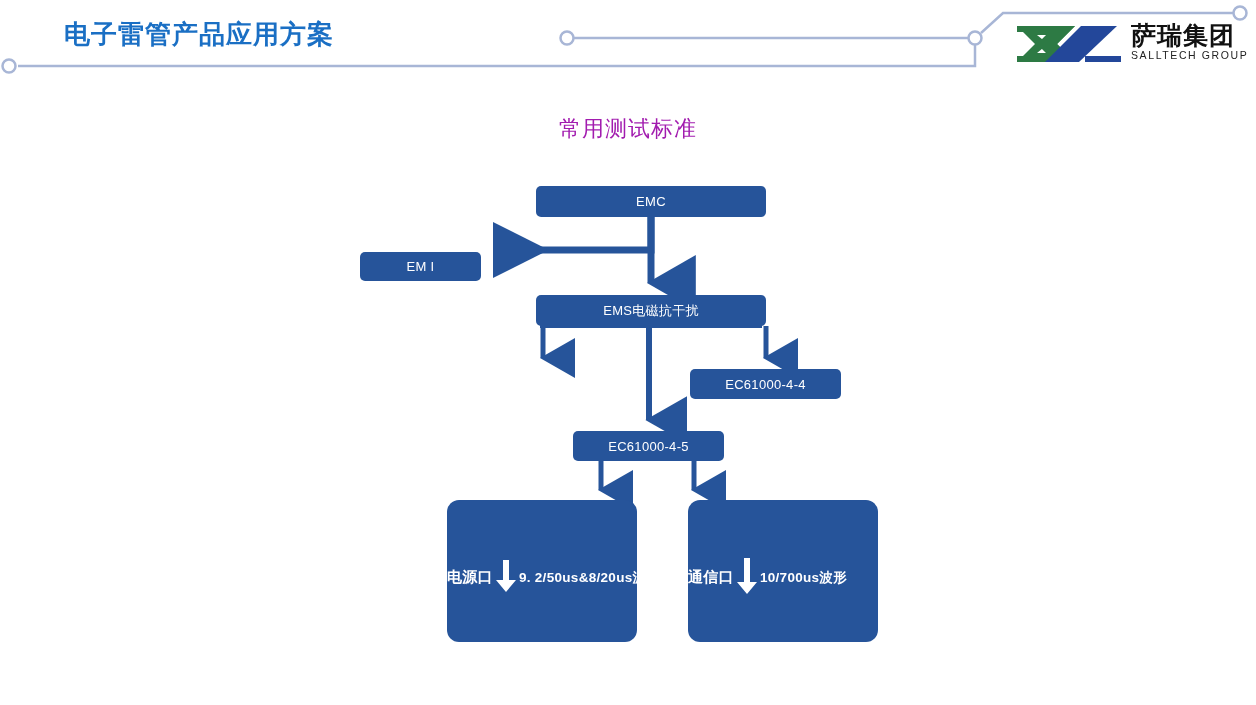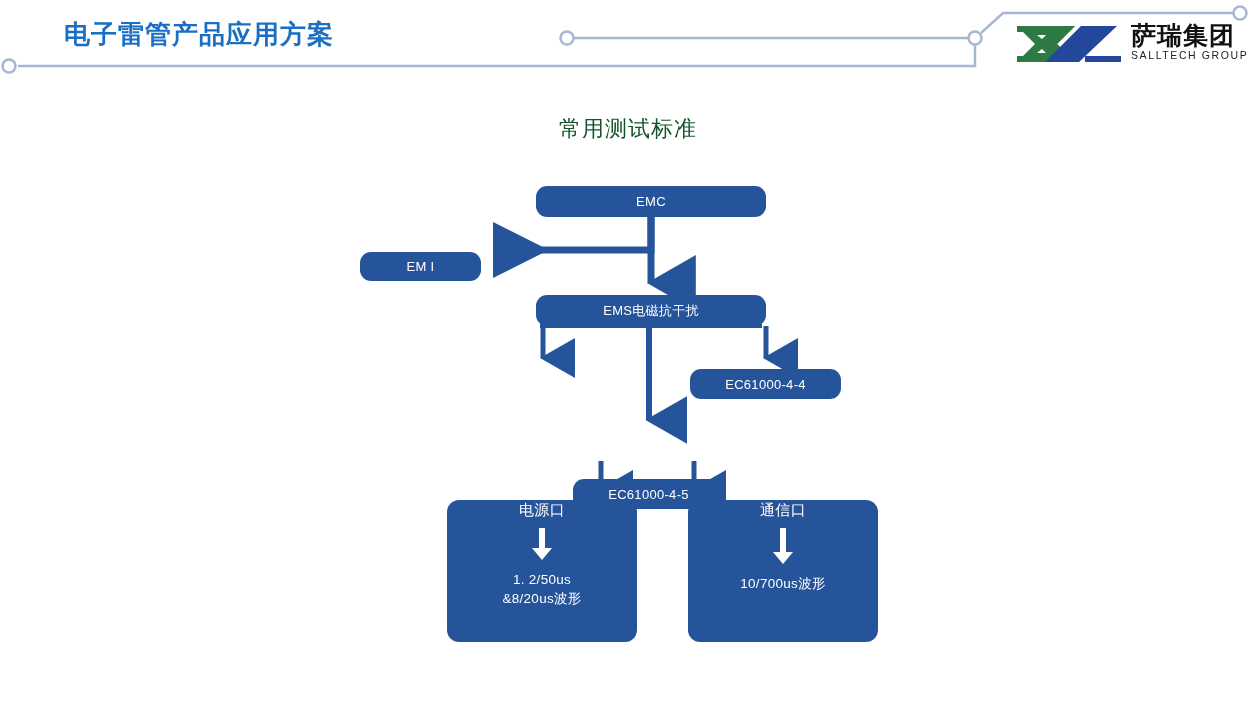--- a/index.html
+++ b/index.html
@@ -80,21 +80,21 @@
   }
 
   
   #slide-title {
     position: absolute;
     left: 0;
     top: 114px;
     width: 1256px;
     text-align: center;
     font-size: 22px;
-    color: #14532d;
+    color: #a21caf;
     letter-spacing: 1px;
   }
 
   #diagram {
     position: absolute;
     left: 0;
     top: 0;
     width: 1256px;
     height: 705px;
   }
@@ -103,34 +103,35 @@
     left: 0; top: 0;
     width: 1256px;
     height: 705px;
     pointer-events: none;
   }
 
   .node {
     position: absolute;
     background: #26549A;
     color: #ffffff;
-    border-radius: 11px;
+    border-radius: 5px;
     box-sizing: border-box;
     display: flex;
     align-items: center;
     justify-content: center;
     font-size: 13px;
     letter-spacing: 0.3px;
     white-space: nowrap;
   }
   .node.big {
     border-radius: 12px;
-    flex-direction: column;
+    flex-direction: row;
     justify-content: flex-start;
-    padding-top: 0;
+    padding-top: 12px;
+    font-weight: bold;
   }
   .node .cn-label {
     font-size: 15px;
     line-height: 20px;
   }
   .node .wave {
     font-size: 13.5px;
     line-height: 19px;
     text-align: center;
   }
@@ -138,21 +139,21 @@
     margin: 6px 0 8px 0;
     line-height: 0;
   }
 
   
   #node-emc      { left: 536px; top: 186px; width: 230px; height: 31px; }
   #node-emi      { left: 360px; top: 252px; width: 121px; height: 29px; }
   #node-ems      { left: 536px; top: 295px; width: 230px; height: 31px; }
   #node-ec442    { left: 464px; top: 369px; width: 151px; height: 30px; }
   #node-ec444    { left: 690px; top: 369px; width: 151px; height: 30px; }
-  #node-ec445    { left: 573px; top: 431px; width: 151px; height: 30px; margin-top: 48px; }
+  #node-ec445    { left: 573px; top: 431px; width: 151px; height: 30px; }
   #node-power    { left: 447px; top: 500px; width: 190px; height: 142px; }
   #node-comm     { left: 688px; top: 500px; width: 190px; height: 142px; }
 </style>
 </head>
 <body>
 
 <div id="header">
 
   <svg id="header-deco" viewBox="0 0 1256 86" width="1256" height="86">
 
@@ -221,21 +222,21 @@
   <div class="node" id="node-ec444">EC61000-4-4</div>
   <div class="node" id="node-ec445">EC61000-4-5</div>
 
   <div class="node big" id="node-power">
     <div class="cn-label">电源口</div>
     <div class="inner-arrow">
       <svg width="26" height="36" viewBox="0 0 26 36">
         <path d="M 10 2 L 16 2 L 16 22 L 23 22 L 13 34 L 3 22 L 10 22 Z" fill="#ffffff"></path>
       </svg>
     </div>
-    <div class="wave">1. 2/50us</div>
+    <div class="wave">9. 2/50us</div>
     <div class="wave">&amp;8/20us波形</div>
   </div>
 
   <div class="node big" id="node-comm">
     <div class="cn-label">通信口</div>
     <div class="inner-arrow">
       <svg width="26" height="40" viewBox="0 0 26 40">
         <path d="M 10 2 L 16 2 L 16 26 L 23 26 L 13 38 L 3 26 L 10 26 Z" fill="#ffffff"></path>
       </svg>
     </div>

